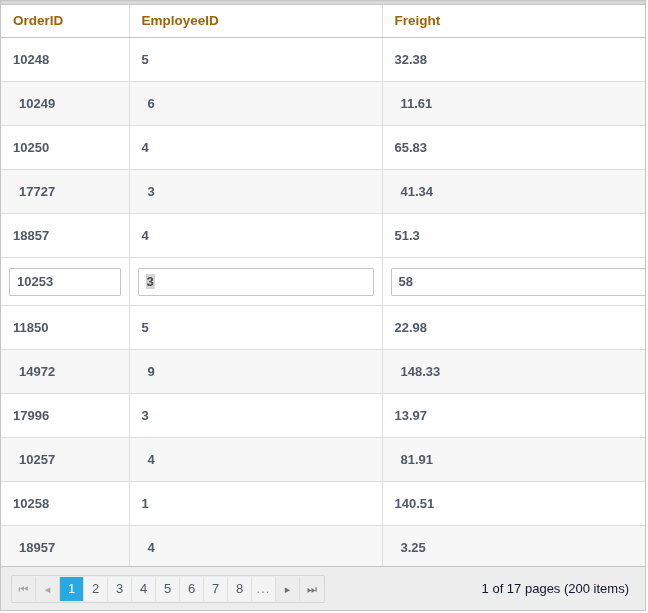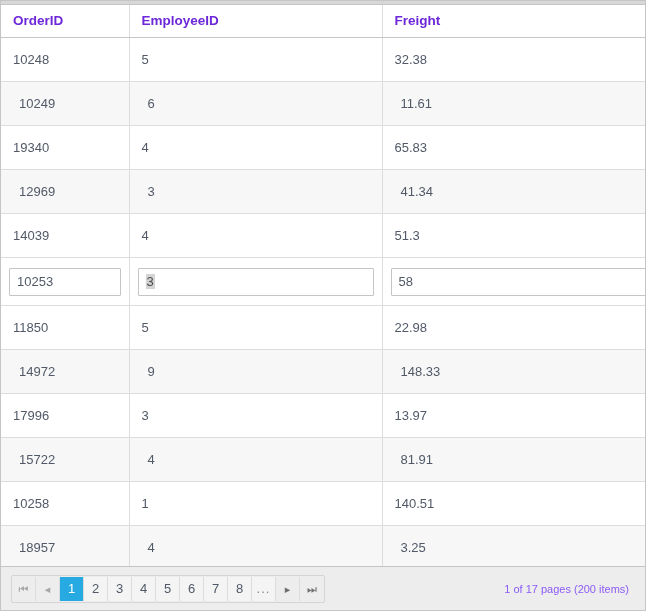--- a/index.html
+++ b/index.html
@@ -42,38 +42,39 @@
     font-size: 13px;
   }
   col.c-order    { width: 128px; }
   col.c-employee { width: 253px; }
   col.c-freight  { width: 381px; }
   col.c-manage   { width: auto; }
 
   th.hcell {
     text-align: left;
     font-weight: bold;
-    color: #6d28d9;
+    color: #a16207;
     font-size: 13.5px;
     padding: 0 12px;
     height: 32px;
     line-height: 32px;
     border-right: 1px solid #dddddd;
     border-left: none;
     background: #ffffff;
     white-space: nowrap;
     overflow: hidden;
   }
   th.hcell:last-child { border-right: none; }
 
   
   .grid-body {
     flex: 1 1 auto;
     overflow: hidden;
     background: #ffffff;
+    font-weight: bold;
   }
   td.dcell {
     height: 43px;
     padding: 0 12px;
     border-right: 1px solid #dddddd;
     border-bottom: 1px solid #dddddd;
     color: #515967;
     font-size: 13px;
     vertical-align: middle;
     white-space: nowrap;
@@ -180,22 +181,22 @@
   .pg-arrow {
     color: #a6a6a6;
     font-size: 11px;
   }
   .pg-arrow.pg-enabled { color: #6f6f6f; }
   .pg-dots {
     color: #8a8a8a;
     letter-spacing: 1px;
   }
   .pager-info {
-    font-size: 11px;
-    color: #8b5cf6;
+    font-size: 13px;
+    color: #0f172a;
     padding-right: 6px;
   }
 </style>
 </head>
 <body>
 
 <div id="grid">
 
   <div class="grid-header">
     <div class="top-strip"></div>
@@ -233,33 +234,33 @@
             <td class="dcell">32.38</td>
             <td class="dcell cell-manage"></td>
           </tr>
           <tr class="row row-alt">
             <td class="dcell">10249</td>
             <td class="dcell">6</td>
             <td class="dcell">11.61</td>
             <td class="dcell cell-manage"></td>
           </tr>
           <tr class="row">
-            <td class="dcell">19340</td>
+            <td class="dcell">10250</td>
             <td class="dcell">4</td>
             <td class="dcell">65.83</td>
             <td class="dcell cell-manage"></td>
           </tr>
           <tr class="row row-alt">
-            <td class="dcell">12969</td>
+            <td class="dcell">17727</td>
             <td class="dcell">3</td>
             <td class="dcell">41.34</td>
             <td class="dcell cell-manage"></td>
           </tr>
           <tr class="row">
-            <td class="dcell">14039</td>
+            <td class="dcell">18857</td>
             <td class="dcell">4</td>
             <td class="dcell">51.3</td>
             <td class="dcell cell-manage"></td>
           </tr>
           <tr class="row row-edit">
             <td class="dcell">
               <div class="inp-wrap-text inp-disabled">
                 <span>10253</span>
               </div>
             </td>
@@ -287,21 +288,21 @@
             <td class="dcell">148.33</td>
             <td class="dcell cell-manage"></td>
           </tr>
           <tr class="row">
             <td class="dcell">17996</td>
             <td class="dcell">3</td>
             <td class="dcell">13.97</td>
             <td class="dcell cell-manage"></td>
           </tr>
           <tr class="row row-alt">
-            <td class="dcell">15722</td>
+            <td class="dcell">10257</td>
             <td class="dcell">4</td>
             <td class="dcell">81.91</td>
             <td class="dcell cell-manage"></td>
           </tr>
           <tr class="row">
             <td class="dcell">10258</td>
             <td class="dcell">1</td>
             <td class="dcell">140.51</td>
             <td class="dcell cell-manage"></td>
           </tr>

